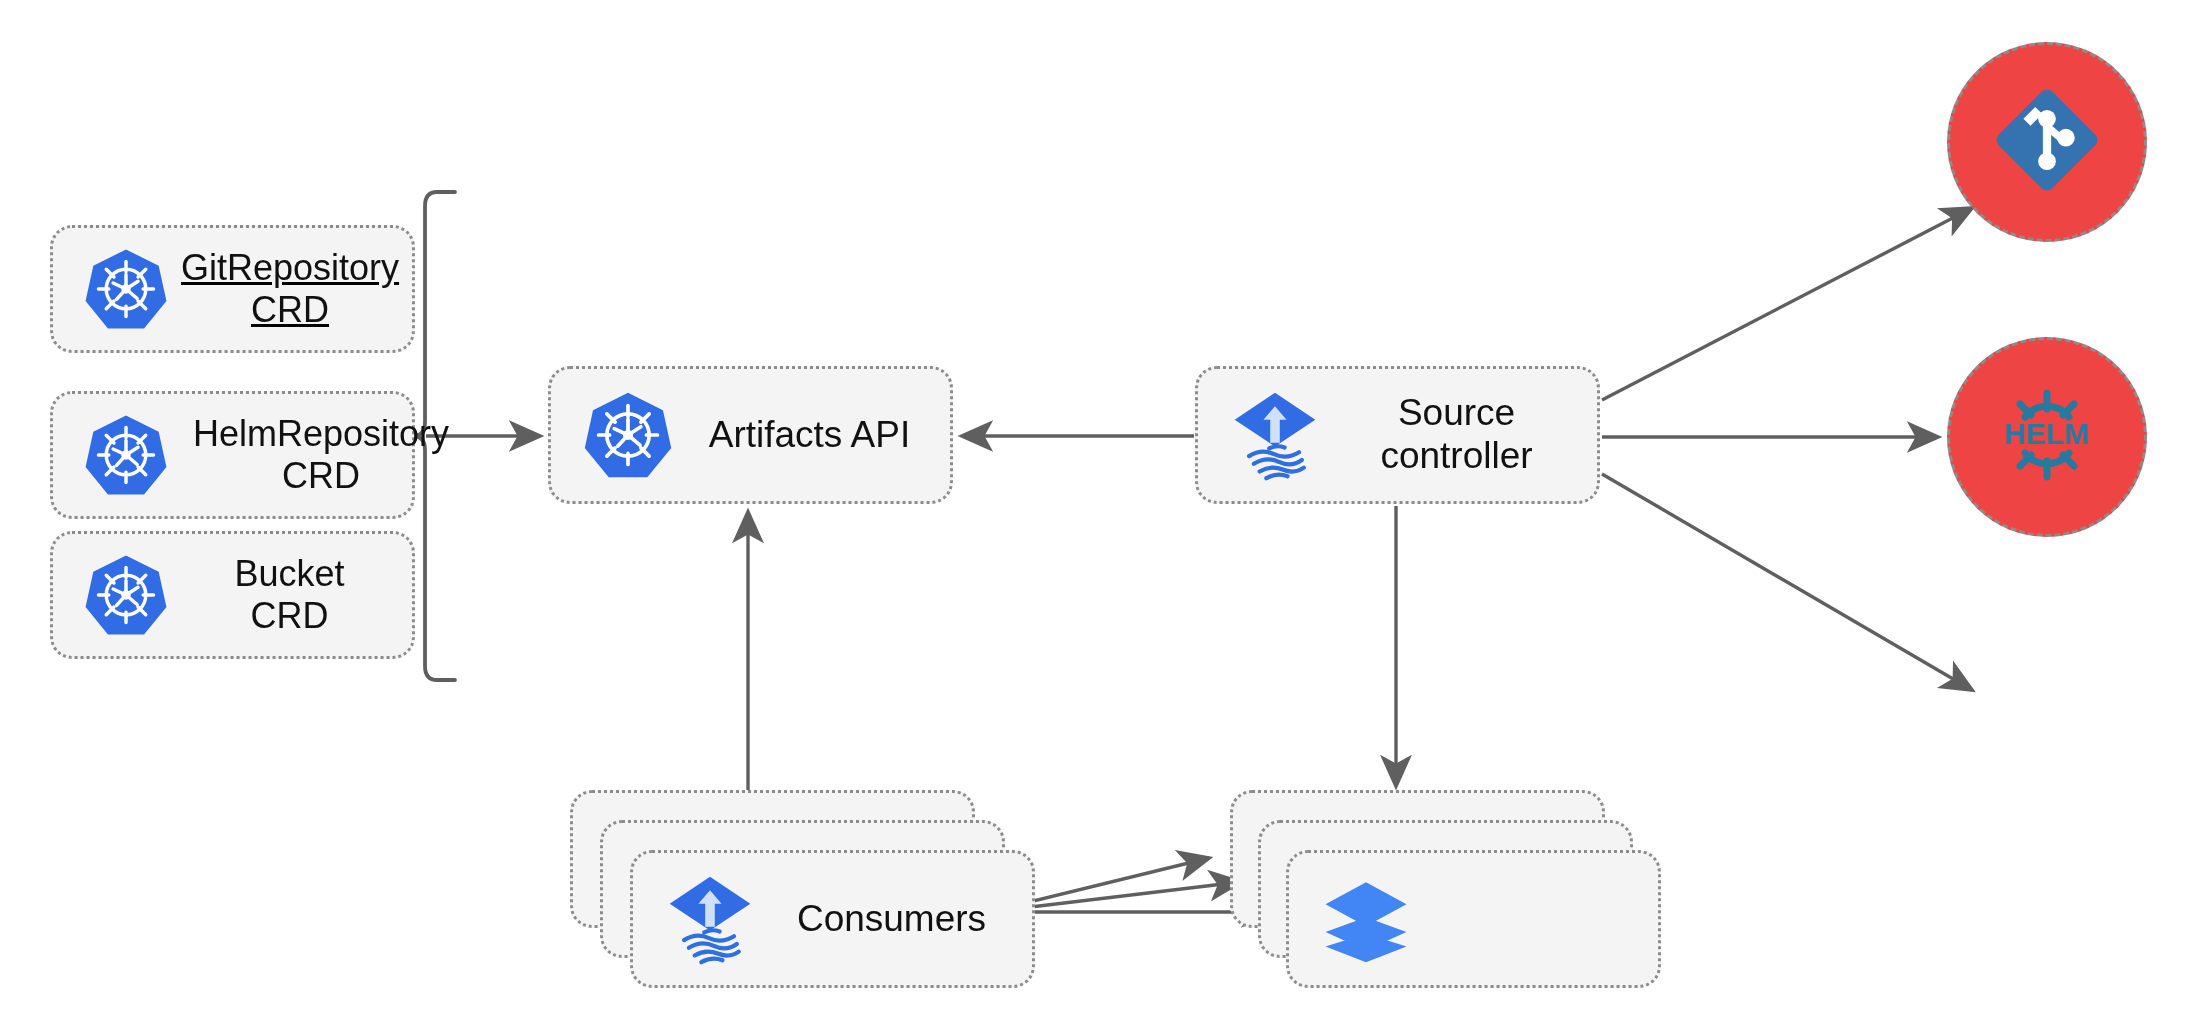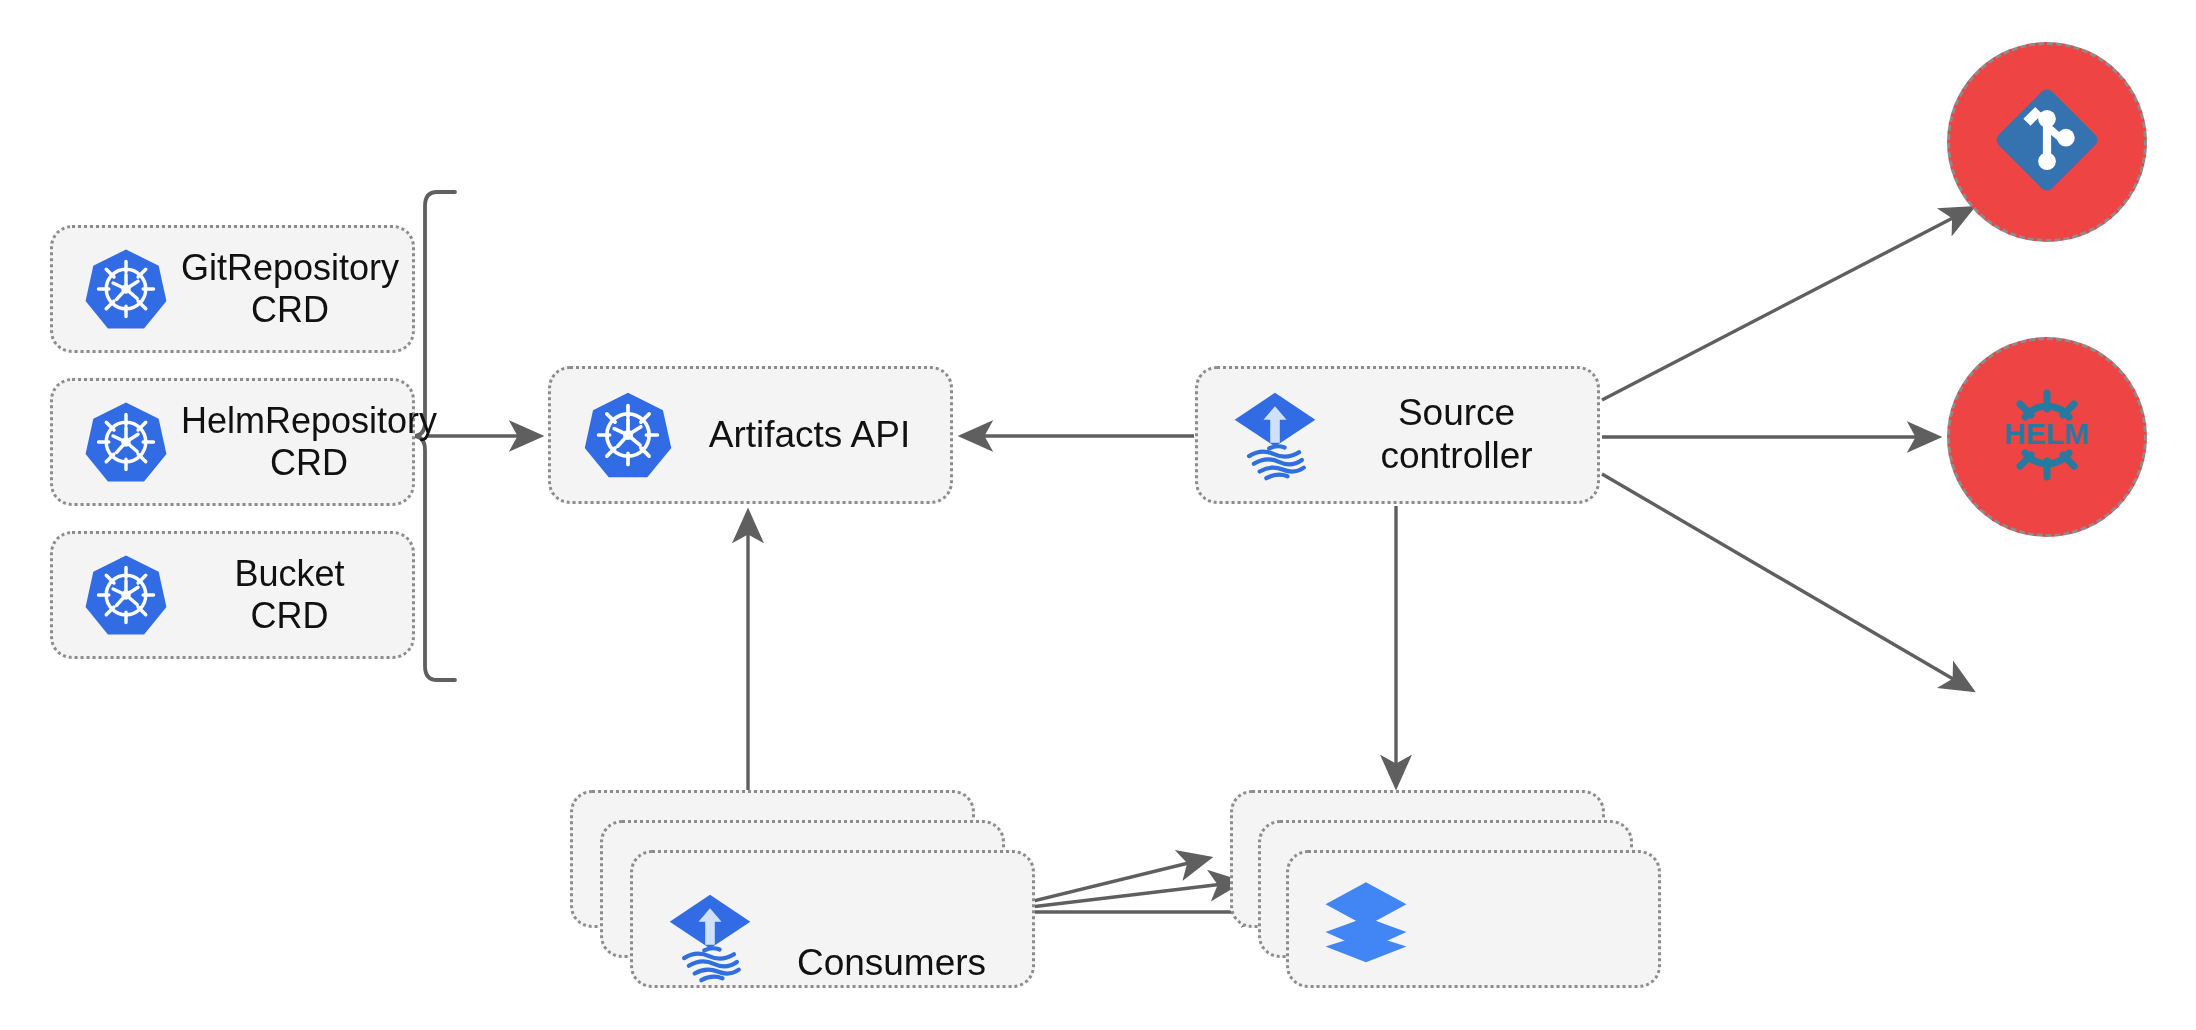--- a/index.html
+++ b/index.html
@@ -75,37 +75,37 @@
       <path d="M1602,437 L1938,437" marker-end="url(#ah)"></path>
 
       <path d="M1602,474 L1972,690" marker-end="url(#ah)"></path>
 
       <path d="M988,912 L1209,858" marker-end="url(#ah)"></path>
       <path d="M988,912 L1240,882" marker-end="url(#ah)"></path>
       <path d="M988,912 L1272,912" marker-end="url(#ah)"></path>
     </g>
   </svg>
 
-  <div class="node crd" style="top:225px;">
+  <div class="node crd" style="top:225px;text-decoration:underline;">
     <span class="ic">
       <svg width="86" height="86" viewBox="0 0 100 100" aria-hidden="true">
         <polygon points="50,4 88,23 97,64 71,96 29,96 3,64 12,23" fill="#326ce5"></polygon>
         <g fill="none" stroke="#ffffff" stroke-width="4" stroke-linecap="round">
           <circle cx="50" cy="50" r="23"></circle>
           <path d="M50,18 L50,30 M50,70 L50,82 M18,50 L30,50 M70,50 L82,50
                    M27,27 L36,36 M64,64 L73,73 M73,27 L64,36 M36,64 L27,73"></path>
           <path d="M50,33 L50,50 M50,50 L64,41 M50,50 L63,61 M50,50 L39,62 M50,50 L35,43"></path>
         </g>
         <circle cx="50" cy="50" r="5.5" fill="#ffffff"></circle>
       </svg>
     </span>
     <span class="lbl"><span>GitRepository</span><br><span>CRD</span></span>
   </div>
 
-  <div class="node crd" style="top:378px;">
+  <div class="node crd" style="top:391px;gap:12px;">
     <span class="ic">
       <svg width="86" height="86" viewBox="0 0 100 100" aria-hidden="true">
         <polygon points="50,4 88,23 97,64 71,96 29,96 3,64 12,23" fill="#326ce5"></polygon>
         <g fill="none" stroke="#ffffff" stroke-width="4" stroke-linecap="round">
           <circle cx="50" cy="50" r="23"></circle>
           <path d="M50,18 L50,30 M50,70 L50,82 M18,50 L30,50 M70,50 L82,50
                    M27,27 L36,36 M64,64 L73,73 M73,27 L64,36 M36,64 L27,73"></path>
           <path d="M50,33 L50,50 M50,50 L64,41 M50,50 L63,61 M50,50 L39,62 M50,50 L35,43"></path>
         </g>
         <circle cx="50" cy="50" r="5.5" fill="#ffffff"></circle>
@@ -158,21 +158,21 @@
           <path d="M41,95 Q52,89 63,93"></path>
           <path d="M44,64 Q52,60 60,63"></path>
         </g>
       </svg>
     </span>
     <span class="lbl"><span>Source</span><br><span>controller</span></span>
   </div>
 
   <div class="ghost" style="left:570px;top:790px;width:405px;height:138px;"></div>
   <div class="ghost" style="left:600px;top:820px;width:405px;height:138px;"></div>
-  <div class="node big" style="left:630px;top:850px;align-items:flex-end;">
+  <div class="node big" style="left:630px;top:850px;">
     <span class="ic">
       <svg width="96" height="96" viewBox="0 0 100 100" aria-hidden="true">
         <polygon points="50,6 92,34 50,62 8,34" fill="#326ce5"></polygon>
         <path d="M50,20 L62,34 L55,34 L55,58 L45,58 L45,34 L38,34 Z" fill="#cfe0fb"></path>
         <g stroke="#2f6fe0" stroke-width="4.4" fill="none" stroke-linecap="round">
           <path d="M23,72 Q36,64 49,70 Q62,76 75,68"></path>
           <path d="M28,80 Q41,72 54,78 Q67,84 78,76"></path>
           <path d="M34,88 Q46,81 58,86 Q70,91 80,84"></path>
           <path d="M41,95 Q52,89 63,93"></path>
           <path d="M44,64 Q52,60 60,63"></path>

